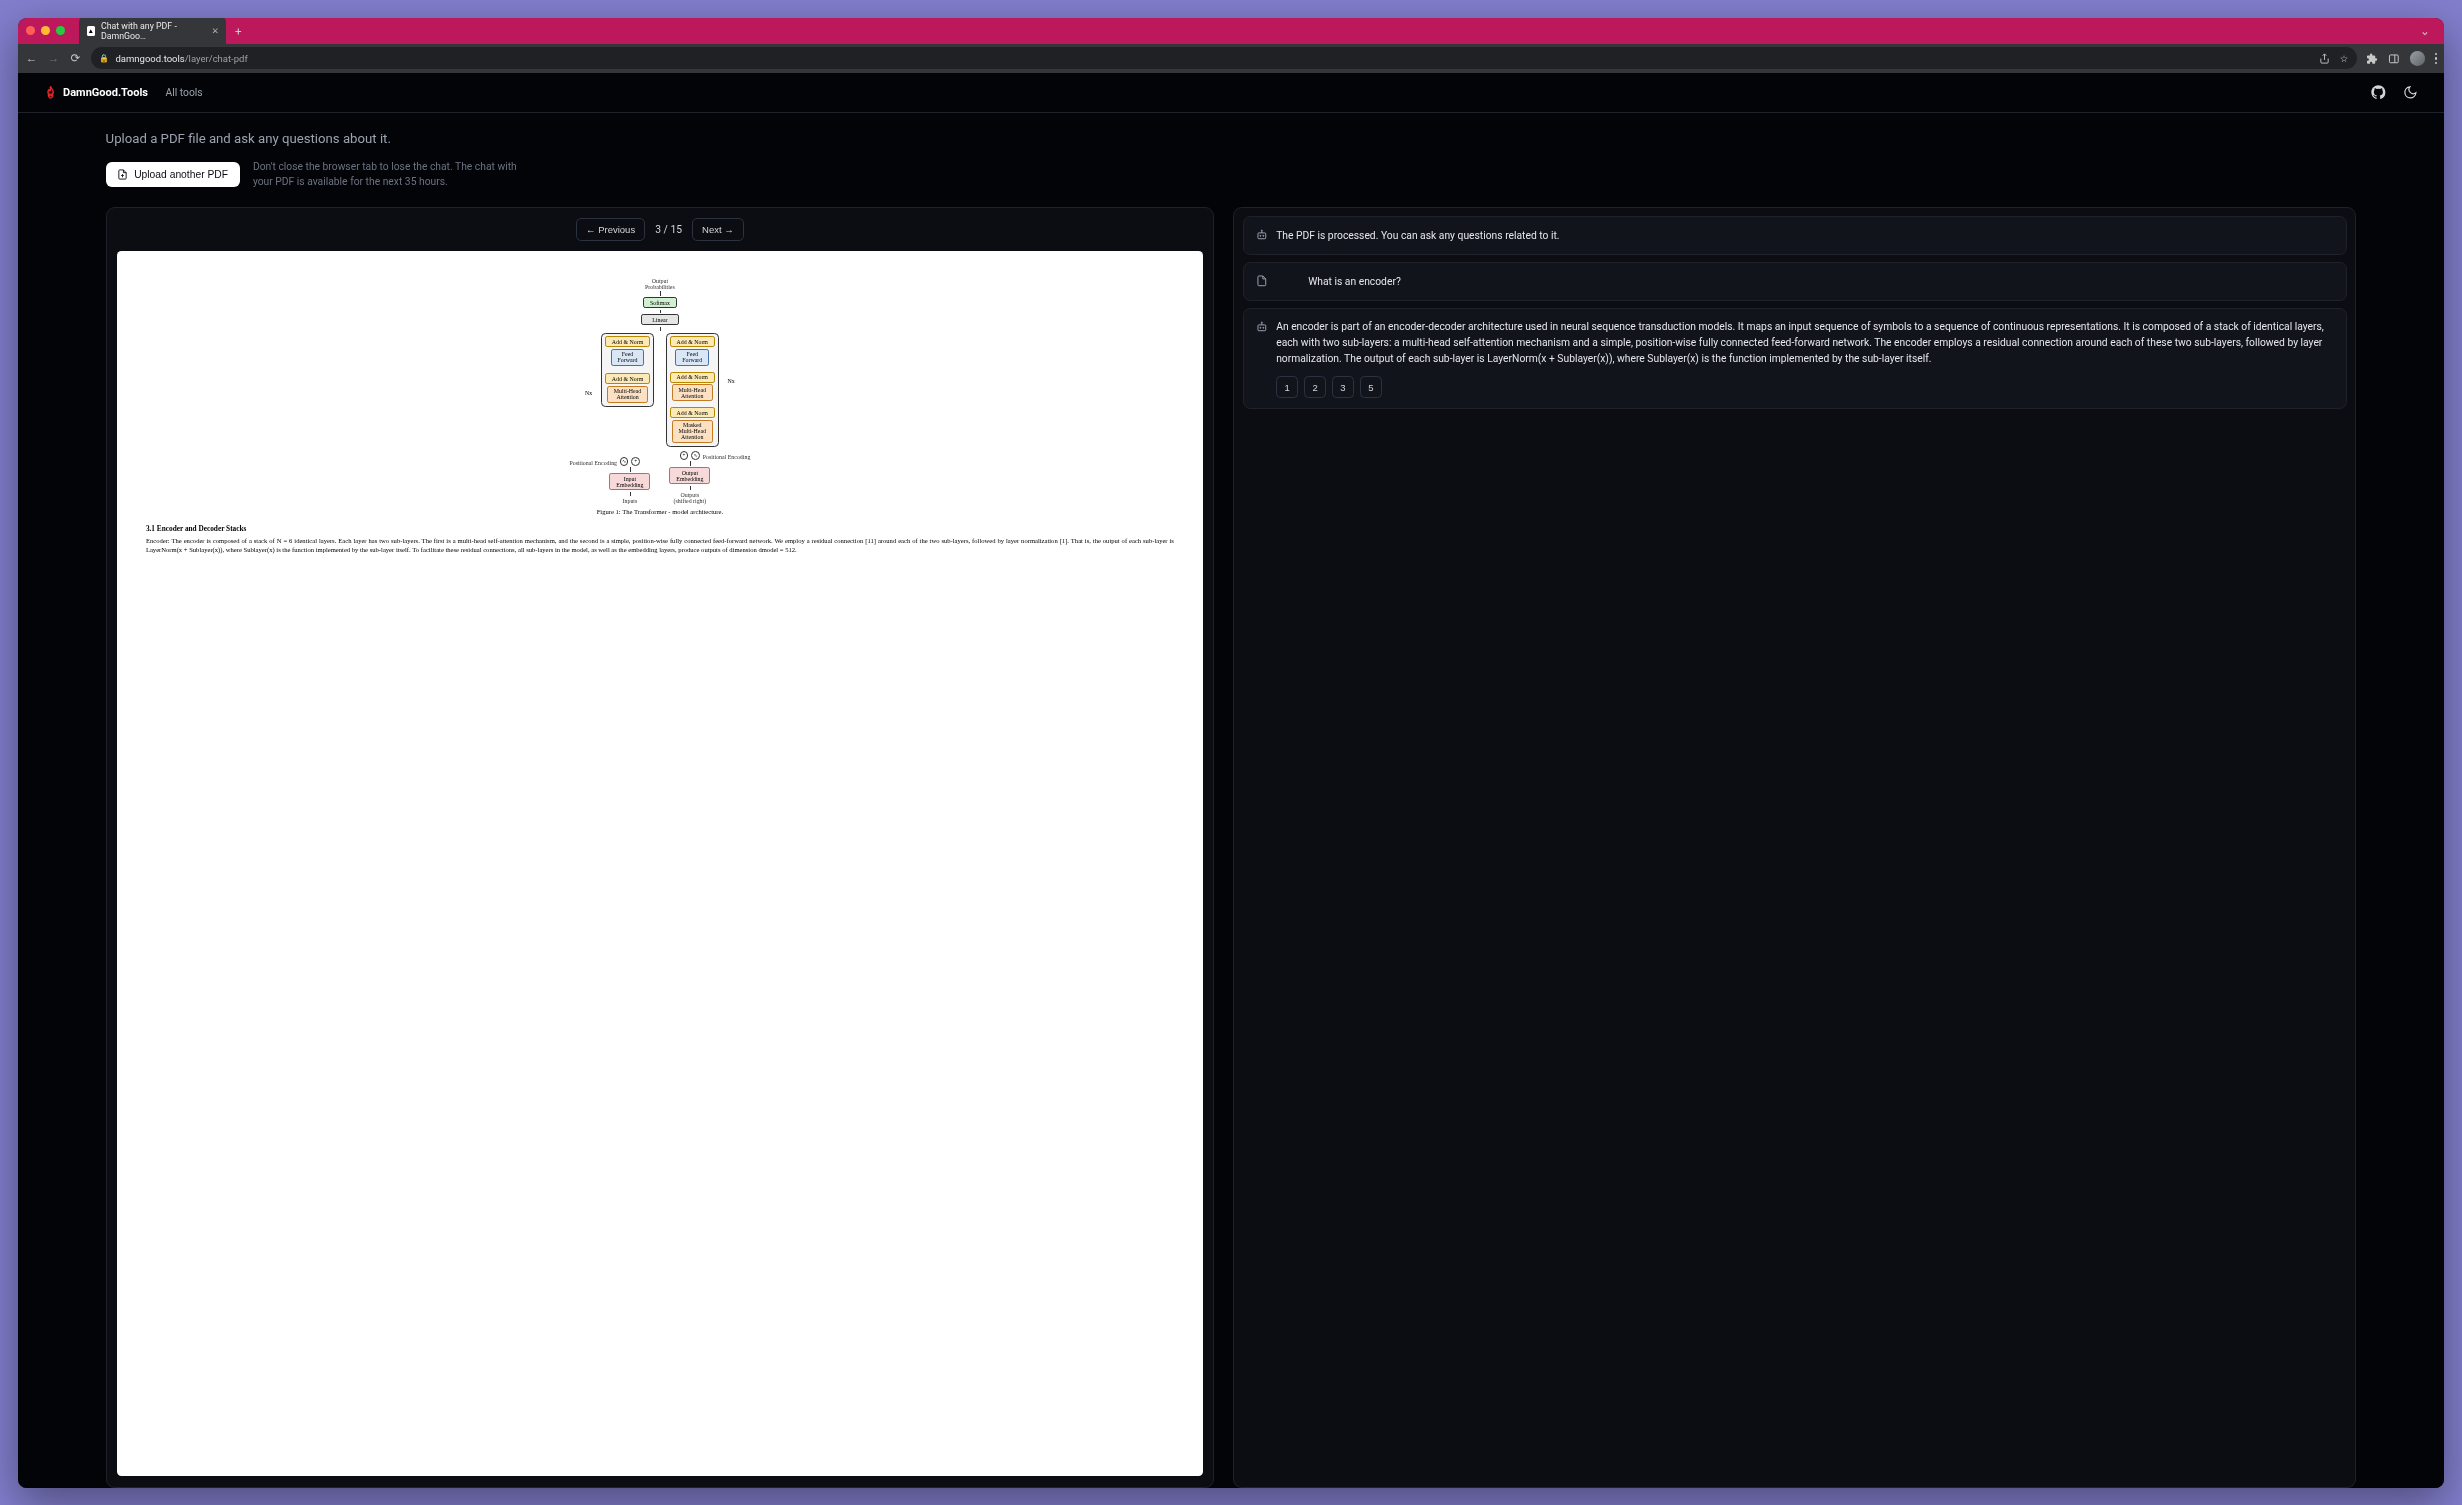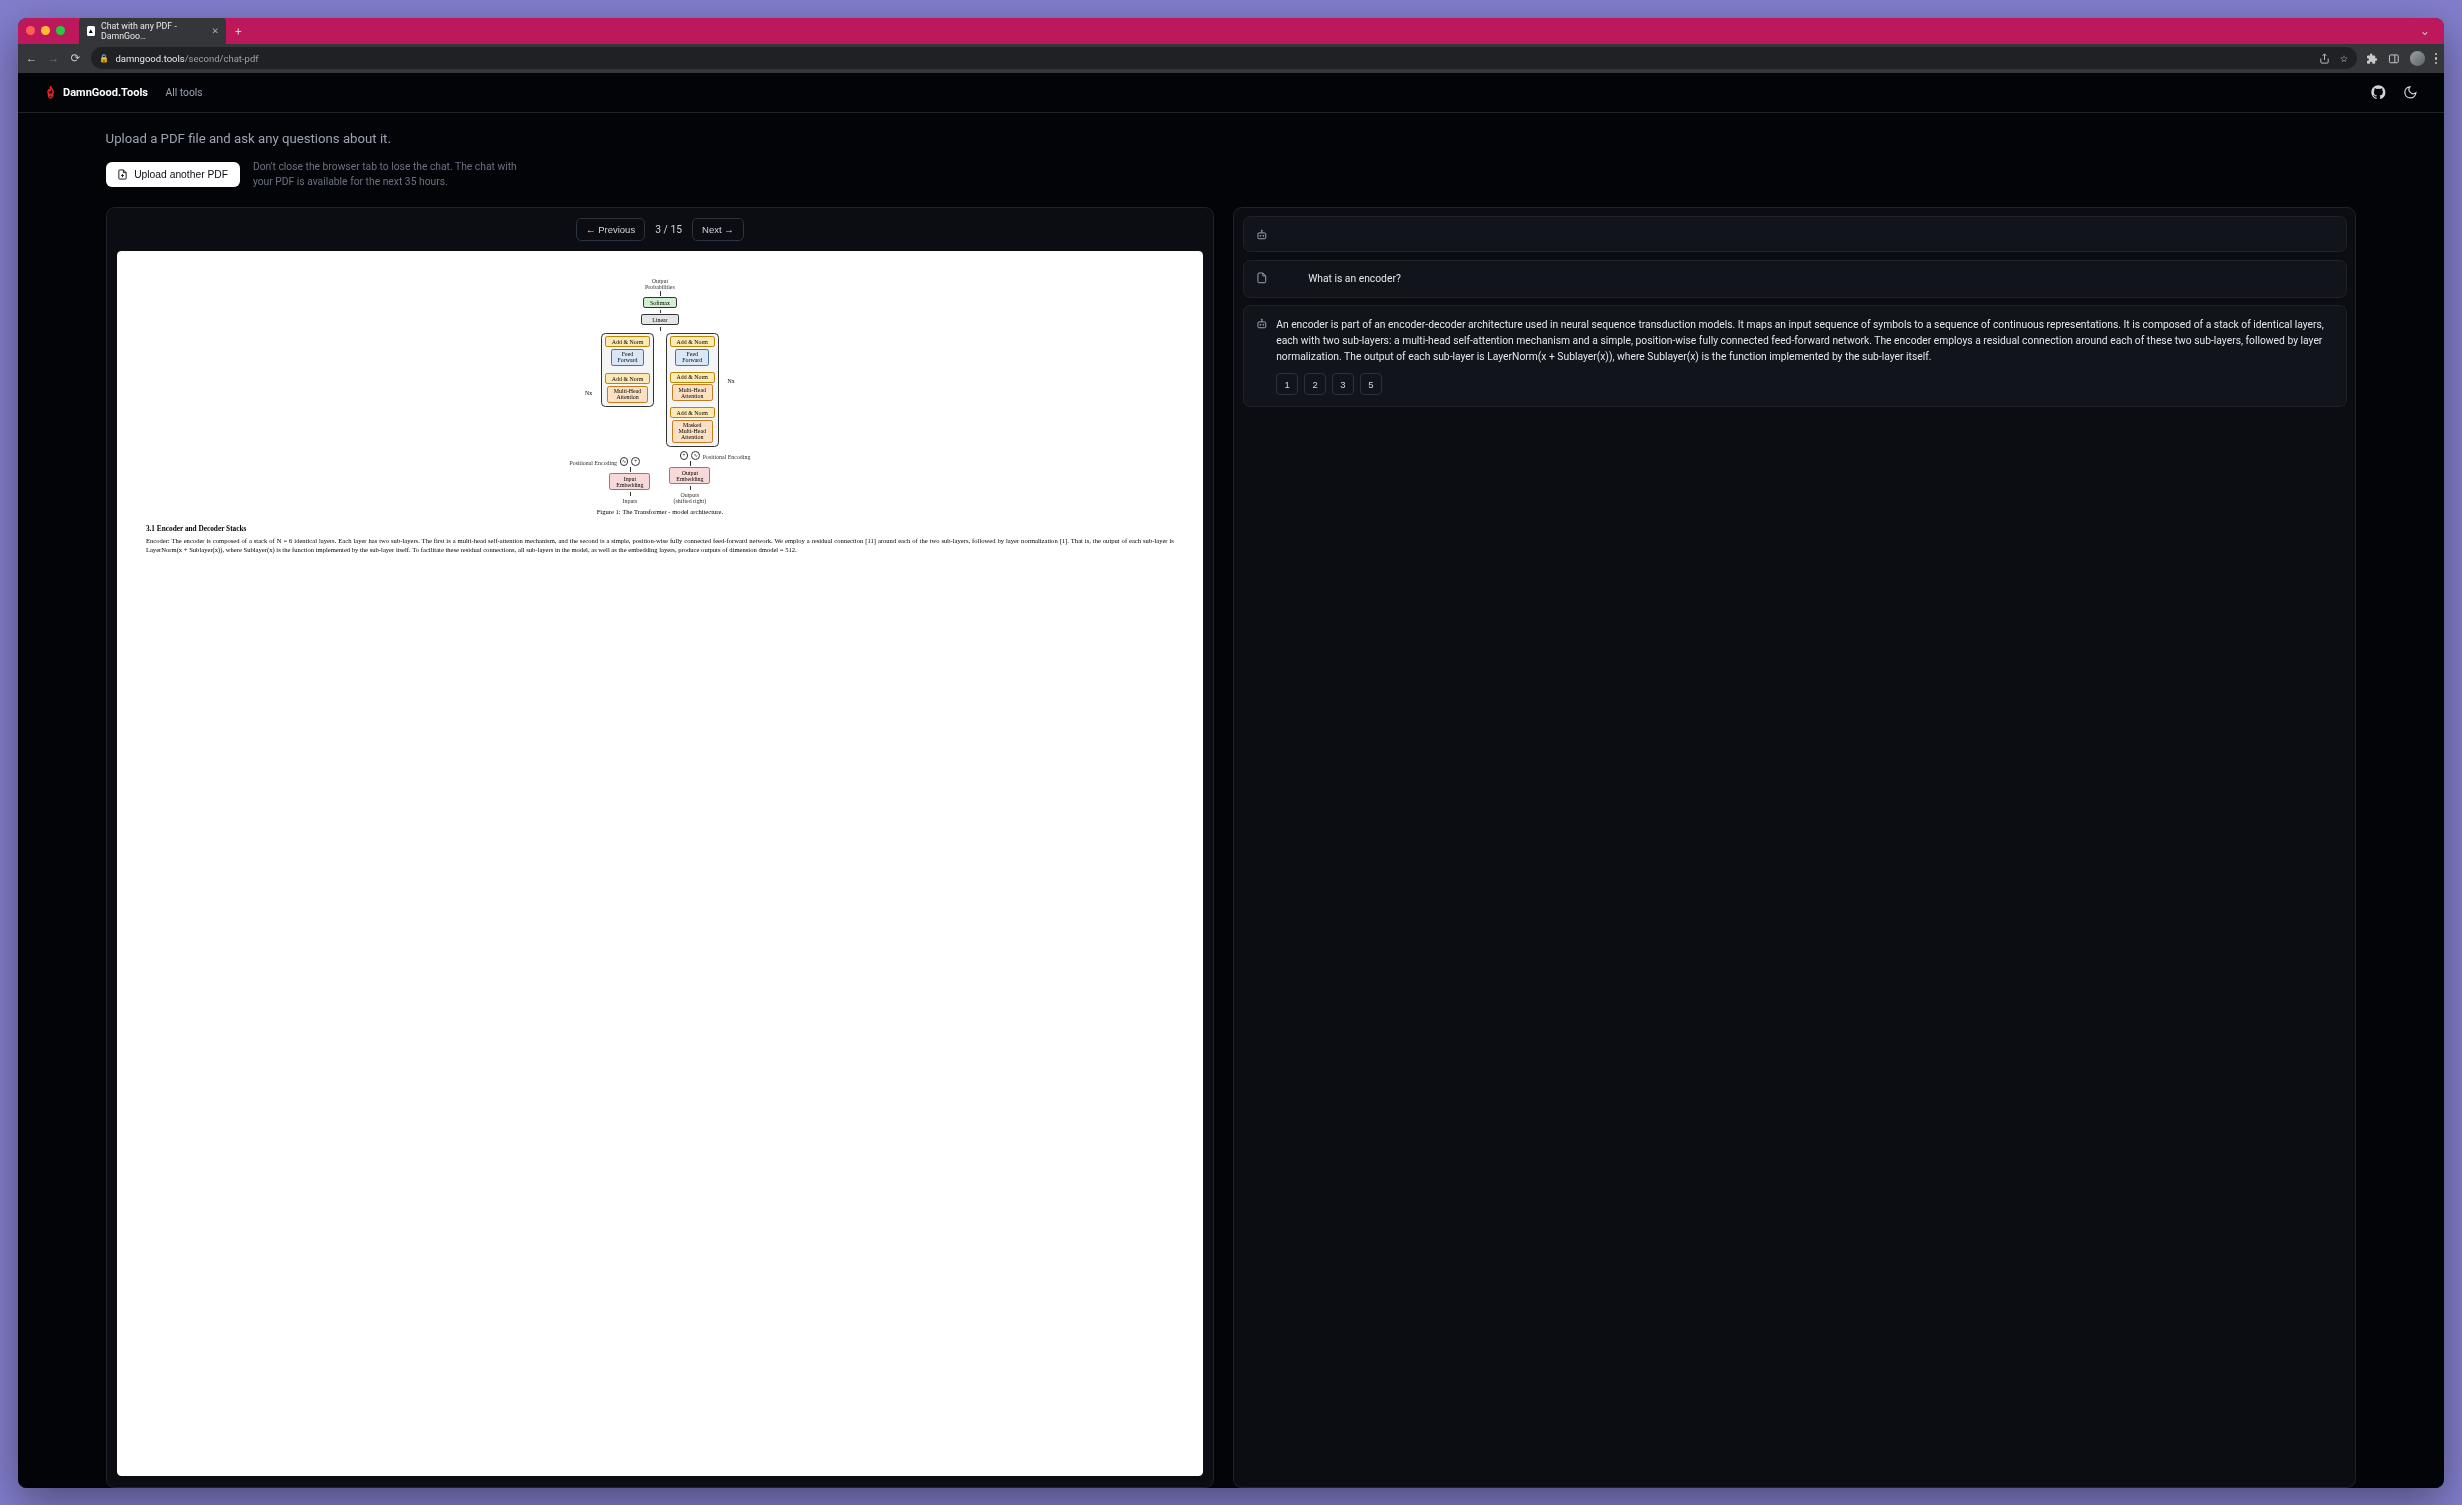--- a/index.html
+++ b/index.html
@@ -195,21 +195,21 @@
     </div>
     <div class="caret-btn">⌄</div>
   </div>
 
   <div class="toolbar">
     <div class="tb-icon">←</div>
     <div class="tb-icon" style="opacity:.4">→</div>
     <div class="tb-icon">⟳</div>
     <div class="omnibox">
       <span class="lock">🔒</span>
-      <span><span class="domain">damngood.tools</span><span class="path">/second/chat-pdf</span></span>
+      <span><span class="domain">damngood.tools</span><span class="path">/layer/chat-pdf</span></span>
       <div class="omnibox-right">
         <span>
           <svg width="11" height="11" viewBox="0 0 24 24" fill="none" stroke="#c8c8c8" stroke-width="2">
               <path d="M4 12v8a2 2 0 002 2h12a2 2 0 002-2v-8"></path>
               <polyline points="16 6 12 2 8 6"></polyline>
               <line x1="12" y1="2" x2="12" y2="15"></line>
             </svg>
         </span>
         <span>☆</span>
       </div>
@@ -372,20 +372,23 @@
               <div class="msg">
                 <span class="msg-icon">
                   <svg width="11.7" height="11.7" viewBox="0 0 24 24" fill="none" stroke="currentColor" stroke-width="2">
                     <rect x="4" y="8" width="16" height="12" rx="2"></rect>
                     <circle cx="9" cy="14" r="1" fill="currentColor"></circle>
                     <circle cx="15" cy="14" r="1" fill="currentColor"></circle>
                     <line x1="12" y1="8" x2="12" y2="4"></line>
                     <circle cx="12" cy="3" r="1"></circle>
                   </svg>
                 </span>
+                <div style="flex: 1 1 0%;">
+                  <div class="msg-text">The PDF is processed. You can ask any questions related to it.</div>
+                </div>
               </div>
               <div class="msg">
                 <span class="msg-icon">
                   <svg width="11.7" height="11.7" viewBox="0 0 24 24" fill="none" stroke="currentColor" stroke-width="2">
                     <path d="M14 2H6a2 2 0 00-2 2v16a2 2 0 002 2h12a2 2 0 002-2V8z"></path>
                     <polyline points="14 2 14 8 20 8"></polyline>
                   </svg>
                 </span>
                 <div style="flex: 1 1 0%; margin-left: 32px;">
                   <div class="msg-text">What is an encoder?</div>

